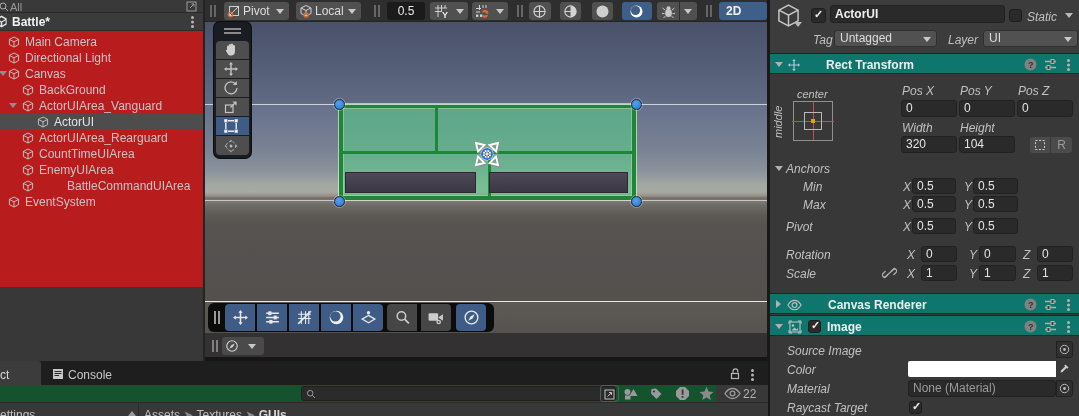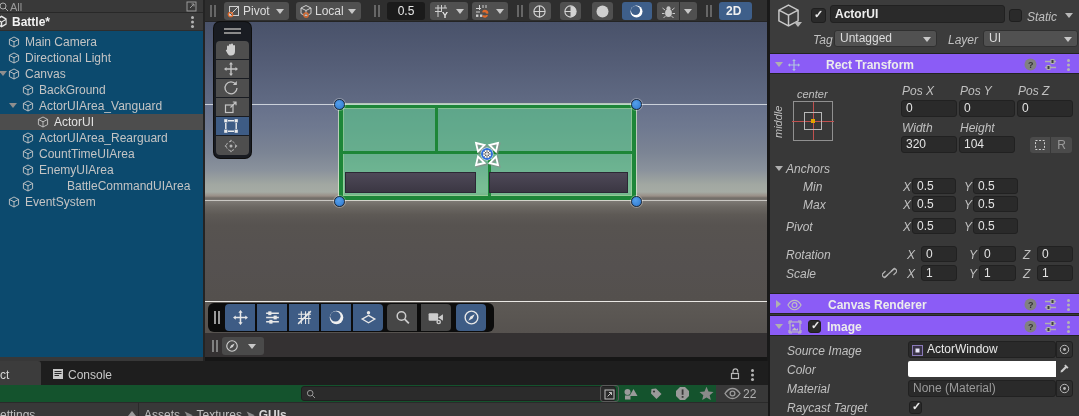--- a/index.html
+++ b/index.html
@@ -1,18 +1,18 @@
 <!DOCTYPE html>
 <html><head><meta charset="utf-8"><style>
 *{margin:0;padding:0;box-sizing:border-box;}
 html,body{width:1079px;height:416px;overflow:hidden;background:#383838;font-family:"Liberation Sans",sans-serif;}
 .abs{position:absolute;}
 body{position:relative;font-size:12px;color:#c8c8c8;-webkit-font-smoothing:antialiased;}
 
-#hier{left:0;top:0;width:205px;height:357px;background:#0c4a6e;}
+#hier{left:0;top:0;width:205px;height:287px;background:#b91c1c;}
 #hier .top{left:0;top:0;width:205px;height:13px;background:#393939;border-bottom:1px solid #282828;}
 #hier .battle{left:0;top:13px;width:205px;height:18px;background:#3b3b3b;border-bottom:1px solid #2e2e2e;}
 .hrow{position:absolute;width:205px;height:16px;line-height:16px;white-space:nowrap;color:#c4c4c4;}
 .hrow.sel{background:#4d4d4d;}
 .cube{position:absolute;top:2px;width:12px;height:12px;}
 .tri{position:absolute;width:0;height:0;border-left:4px solid transparent;border-right:4px solid transparent;border-top:5px solid #8e8e8e;}
 
 #scene{left:205px;top:0;width:563px;height:361px;background:#2e2e2e;}
 #stoolbar{left:0;top:0;width:563px;height:22px;background:#2e2e2e;border-bottom:1px solid #242424;}
 #viewport{left:0;top:22px;width:563px;height:311px;overflow:hidden;background:
@@ -27,21 +27,21 @@
 .handle{width:11px;height:11px;border-radius:50%;background:radial-gradient(circle at 40% 35%,#55a0ec,#2d76cc);border:1.5px solid #1a2c42;box-shadow:0 0 0 1px rgba(255,255,255,0.3);}
 .bbtn{top:1px;width:30px;height:27px;}
 .sep{top:5px;width:2px;height:12px;background:#666;}
 .vdots{position:absolute;width:3px;height:3px;border-radius:50%;background:#b4b4b4;box-shadow:0 4.5px 0 #b4b4b4,0 9px 0 #b4b4b4;}
 .tcb{left:2px;width:33px;height:18px;background:#4e4e4e;}
 
 #insp{left:770px;top:0;width:309px;height:416px;background:#383838;}
 .ifield{position:absolute;background:#2a2a2a;border:1px solid #212121;border-radius:3px;color:#e4e4e4;line-height:14px;padding-left:4px;}
 .idrop{position:absolute;background:#515151;border:1px solid #303030;border-radius:3px;color:#dcdcdc;line-height:14px;padding-left:5px;}
 .ilabel{position:absolute;color:#c0c0c0;white-space:nowrap;font-style:italic;}
-.chead{position:absolute;left:0;width:309px;height:21px;background:#8b5cf6;border-top:1px solid #232323;border-bottom:1px solid #232323;color:#ececec;font-weight:bold;}
+.chead{position:absolute;left:0;width:309px;height:21px;background:#0f766e;border-top:1px solid #232323;border-bottom:1px solid #232323;color:#ececec;font-weight:bold;}
 .cb{position:absolute;width:13px;height:13px;background:#2a2a2a;border:1px solid #1f1f1f;border-radius:3px;}
 .check{position:absolute;color:#e8e8e8;font-size:11px;font-weight:bold;}
 
 #bottom{left:0;top:361px;width:768px;height:55px;background:#383838;}
 #tabbar{left:0;top:0;width:768px;height:24px;background:#1e1e1e;}
 #btoolbar{left:0;top:24px;width:716px;height:17px;background:#14532d;}
 #bfooter{left:0;top:41px;width:768px;height:14px;background:#383838;border-top:1px solid #2a2a2a;}
 .vdiv{left:767px;top:0;width:3px;height:416px;background:#191919;}
 </style></head>
 <body>
@@ -207,21 +207,21 @@
           <ellipse cx="7.5" cy="9" rx="3.4" ry="4" fill="#c8c8c8"></ellipse>
           <circle cx="7.5" cy="4.2" r="2" fill="#c8c8c8"></circle>
           <path d="M4 6 L1.5 4 M11 6 L13.5 4 M3.5 9.5 H1 M11.5 9.5 H14 M4.5 12 L2.5 14 M10.5 12 L12.5 14" stroke="#c8c8c8"></path>
         </svg>
     </div>
     <div class="tbtn abs" style="left:475px;width:17px;border-radius:0 3px 3px 0;">
         <span class="tarr abs" style="left:4px;"></span>
       </div>
     <div class="sep abs" style="left:501px;"></div>
       <div class="sep abs" style="left:505px;"></div>
-    <div class="tbtn abs" style="left:514px;width:33px;background:#3e5f8a;">
+    <div class="tbtn abs" style="left:514px;width:48px;background:#3e5f8a;">
         <b class="abs" style="left:7px;top:2px;color:#f0f0f0;font-size:12px;">2D</b>
       </div>
   </div>
   <div id="viewport" class="abs">
     <div class="hline abs" style="top:279px;background:rgba(242,240,236,0.95);"></div>
   </div>
   <div class="abs" style="left:0;top:333px;width:563px;height:24px;background:#343132;"></div>
   <div class="abs" style="left:0;top:357px;width:563px;height:4px;background:#161616;"></div>
 
   <div class="abs" style="left:134px;top:104px;width:297px;height:96px;background:rgba(88,205,138,0.57);border:4px solid #1d8638;box-shadow:inset 0 0 0 1px rgba(195,235,165,0.4), 0 0 0 1px rgba(225,245,210,0.65);">
@@ -500,27 +500,20 @@
         <text x="4" y="10" font-size="9" font-weight="bold" fill="#333" font-family="Liberation Sans">?</text>
       </svg>
     <svg class="abs" style="left:274px;top:4px;" width="13" height="13" viewBox="0 0 13 13">
         <path d="M1 3.5 H12 M1 9.5 H12" stroke="#b0b0b0" stroke-width="1.3"></path>
         <rect x="7" y="1.5" width="3" height="4" fill="#3e3e3e" stroke="#b0b0b0"></rect>
         <rect x="3" y="7.5" width="3" height="4" fill="#3e3e3e" stroke="#b0b0b0"></rect>
       </svg>
     <div class="vdots" style="left:297px;top:5px;"></div>
   </div>
   <span class="ilabel" style="left:17px;top:344px;">Source Image</span>
-  <div class="ifield abs" style="left:138px;top:341px;width:148px;height:17px;">
-    <svg class="abs" style="left:3px;top:3px;" width="11" height="11" viewBox="0 0 11 11">
-        <rect x="0.5" y="0.5" width="10" height="10" fill="#3a3348" stroke="#8a7ab8"></rect>
-        <rect x="3.5" y="3.5" width="4" height="4" fill="#e8e8f8"></rect>
-      </svg>
-    <span style="padding-left:14px;color:#e8e8e8;">ActorWindow</span>
-  </div>
   <div class="abs" style="left:286px;top:341px;width:17px;height:17px;background:#303030;border:1px solid #212121;border-radius:0 3px 3px 0;">
       <svg class="abs" style="left:2px;top:2px;" width="11" height="11" viewBox="0 0 11 11">
         <circle cx="5.5" cy="5.5" r="4.2" fill="none" stroke="#b8b8b8"></circle>
         <circle cx="5.5" cy="5.5" r="1.4" fill="#b8b8b8"></circle>
       </svg>
     </div>
   <span class="ilabel" style="left:17px;top:363px;">Color</span>
   <div class="abs" style="left:138px;top:361px;width:148px;height:16px;background:#fff;border-radius:2px 0 0 2px;"></div>
   <div class="abs" style="left:286px;top:361px;width:17px;height:16px;">
       <svg class="abs" style="left:3px;top:2px;" width="11" height="11" viewBox="0 0 11 11">

